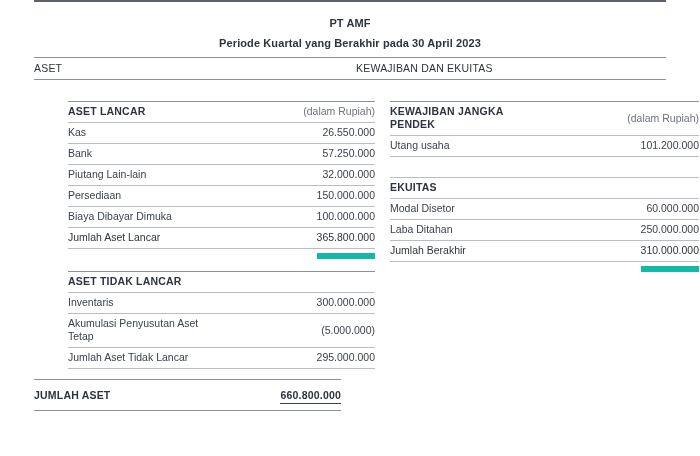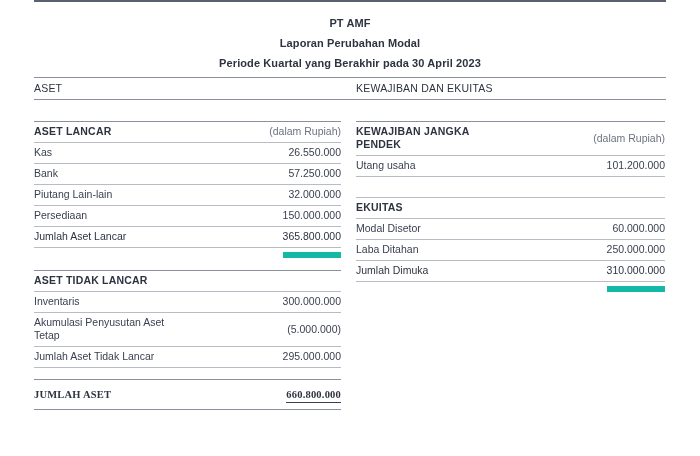--- a/index.html
+++ b/index.html
@@ -58,20 +58,21 @@
     display: flex;
     margin-top: 21px;
   }
   .col-left  { width: 307px; }
   .col-right { width: 309px; margin-left: 15px; }
 
   table.fin {
     width: 100%;
     border-collapse: collapse;
     table-layout: fixed;
+    margin-left: 34px;
   }
   table.fin td {
     font-size: 10.5px;
     line-height: 13px;
     padding: 3px 0 4px 0;
     border-bottom: 1px solid #b9bcc4;
     vertical-align: middle;
     color: #3a4150;
   }
   table.fin td.amt {
@@ -113,21 +114,21 @@
     position: absolute;
     left: 34px;
     right: 34px;
     top: 379px;
     display: flex;
   }
   .grand {
     border-top: 1px solid #8b919c;
     border-bottom: 1px solid #8b919c;
   }
-  .g-left  { width: 307px; font-family: Liberation Serif, serif; }
+  .g-left  { width: 307px; }
   .g-right { width: 309px; margin-left: 15px; }
   .grand table {
     width: 100%;
     border-collapse: collapse;
     table-layout: fixed;
   }
   .grand td {
     font-size: 10.5px;
     font-weight: bold;
     color: #2d3340;
@@ -149,21 +150,20 @@
   }
   .g-right td.lbl { width: 62%; }
 </style>
 </head>
 <body>
 
 <div class="sheet">
 
   <div class="title-block">
     <div class="title-line">PT AMF</div>
-    <div class="title-line">Laporan Perubahan Modal</div>
     <div class="title-line">Periode Kuartal yang Berakhir pada 30 April 2023</div>
   </div>
 
   <div class="colheads">
     <div class="ch-left">ASET</div>
     <div class="ch-right">KEWAJIBAN DAN EKUITAS</div>
   </div>
 
   <div class="body-cols">
 
@@ -184,20 +184,24 @@
           <td class="amt">57.250.000</td>
         </tr>
         <tr>
           <td>Piutang Lain-lain</td>
           <td class="amt">32.000.000</td>
         </tr>
         <tr>
           <td>Persediaan</td>
           <td class="amt">150.000.000</td>
         </tr>
+        <tr>
+          <td>Biaya Dibayar Dimuka</td>
+          <td class="amt">100.000.000</td>
+        </tr>
         <tr class="total">
           <td>Jumlah Aset Lancar</td>
           <td class="amt"><span>365.800.000</span></td>
         </tr>
       </tbody>
         </table>
 
       <div class="block-gap"></div>
 
       <table class="fin">
@@ -243,21 +247,21 @@
         </tr>
         <tr>
           <td>Modal Disetor</td>
           <td class="amt">60.000.000</td>
         </tr>
         <tr>
           <td>Laba Ditahan</td>
           <td class="amt">250.000.000</td>
         </tr>
         <tr class="total">
-          <td>Jumlah Dimuka</td>
+          <td>Jumlah Berakhir</td>
           <td class="amt"><span>310.000.000</span></td>
         </tr>
       </tbody>
         </table>
 
     </div>
   </div>
 
   <div class="grand-wrap">
     <div class="grand g-left">

